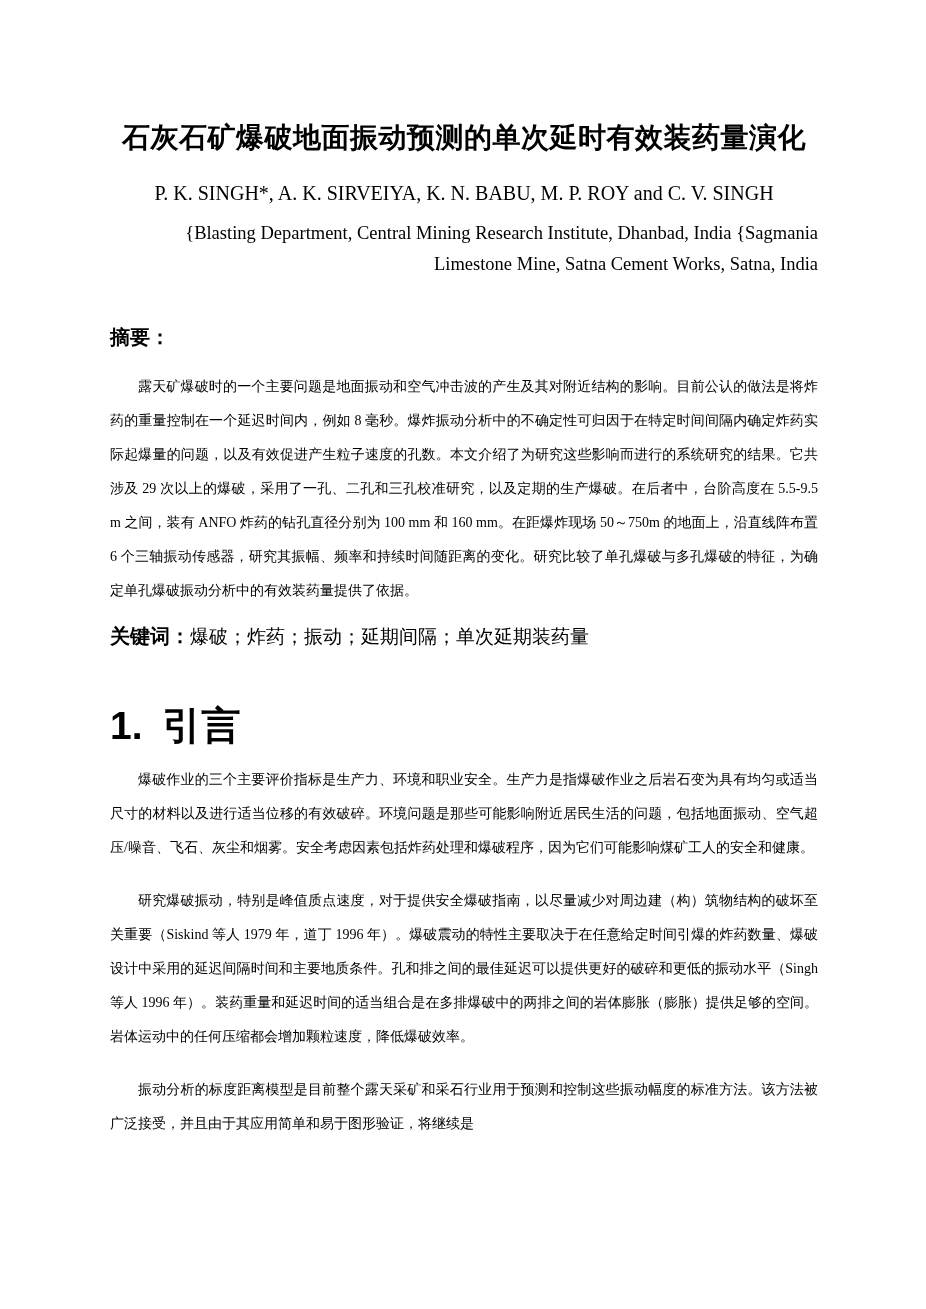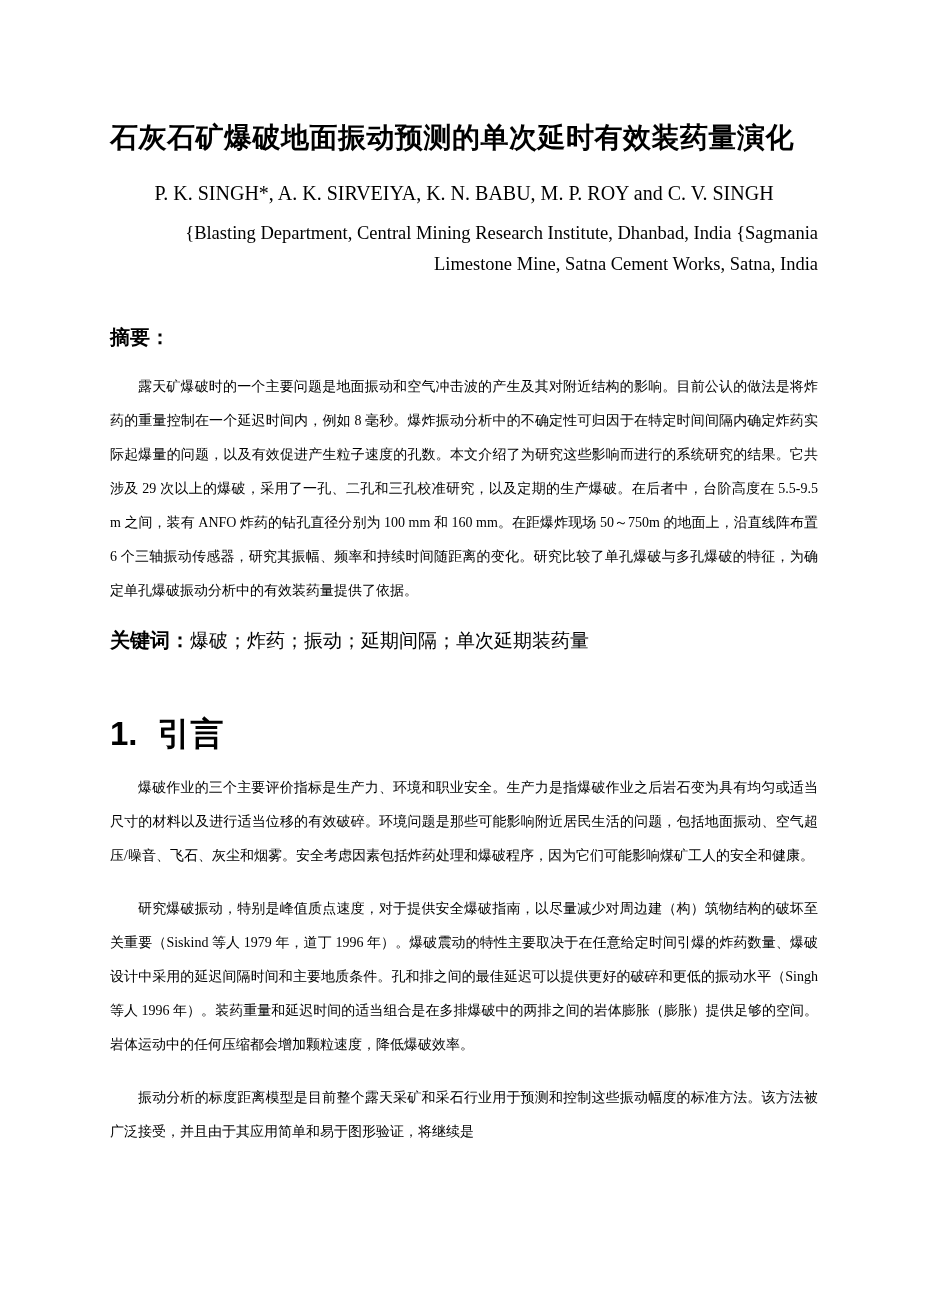--- a/index.html
+++ b/index.html
@@ -19,21 +19,21 @@
   }
   .content {
     padding: 118px 108px 0 110px;
   }
   .doc-title {
     margin: 0;
     font-family: "Liberation Serif", "DejaVu Serif", serif;
     font-weight: bold;
     font-size: 28px;
     line-height: 40px;
-    text-align: left;
+    text-align: center;
     letter-spacing: 0.5px;
   }
   .authors {
     margin-top: 22px;
     font-size: 20px;
     line-height: 26px;
     text-align: center;
   }
   .affiliation {
     margin-top: 12px;
@@ -53,32 +53,32 @@
     line-height: 34px;
     text-align: justify;
   }
   .abstract-body {
     margin-top: 20px;
     text-indent: 2em;
   }
   .keywords-line {
     margin-top: 15px;
     font-size: 19px;
-    line-height: 34px;
+    line-height: 26px;
   }
   .keywords-label {
     font-family: "Liberation Sans", "DejaVu Sans", sans-serif;
     font-weight: bold;
     font-size: 20px;
   }
   .section-heading {
     margin: 58px 0 0 0;
     font-family: "Liberation Sans", "DejaVu Sans", sans-serif;
     font-weight: bold;
-    font-size: 33px;
+    font-size: 39px;
     line-height: 36px;
   }
   .section-heading .num {
     display: inline-block;
     margin-right: 20px;
   }
   .para {
     margin-top: 19px;
     text-indent: 2em;
   }

